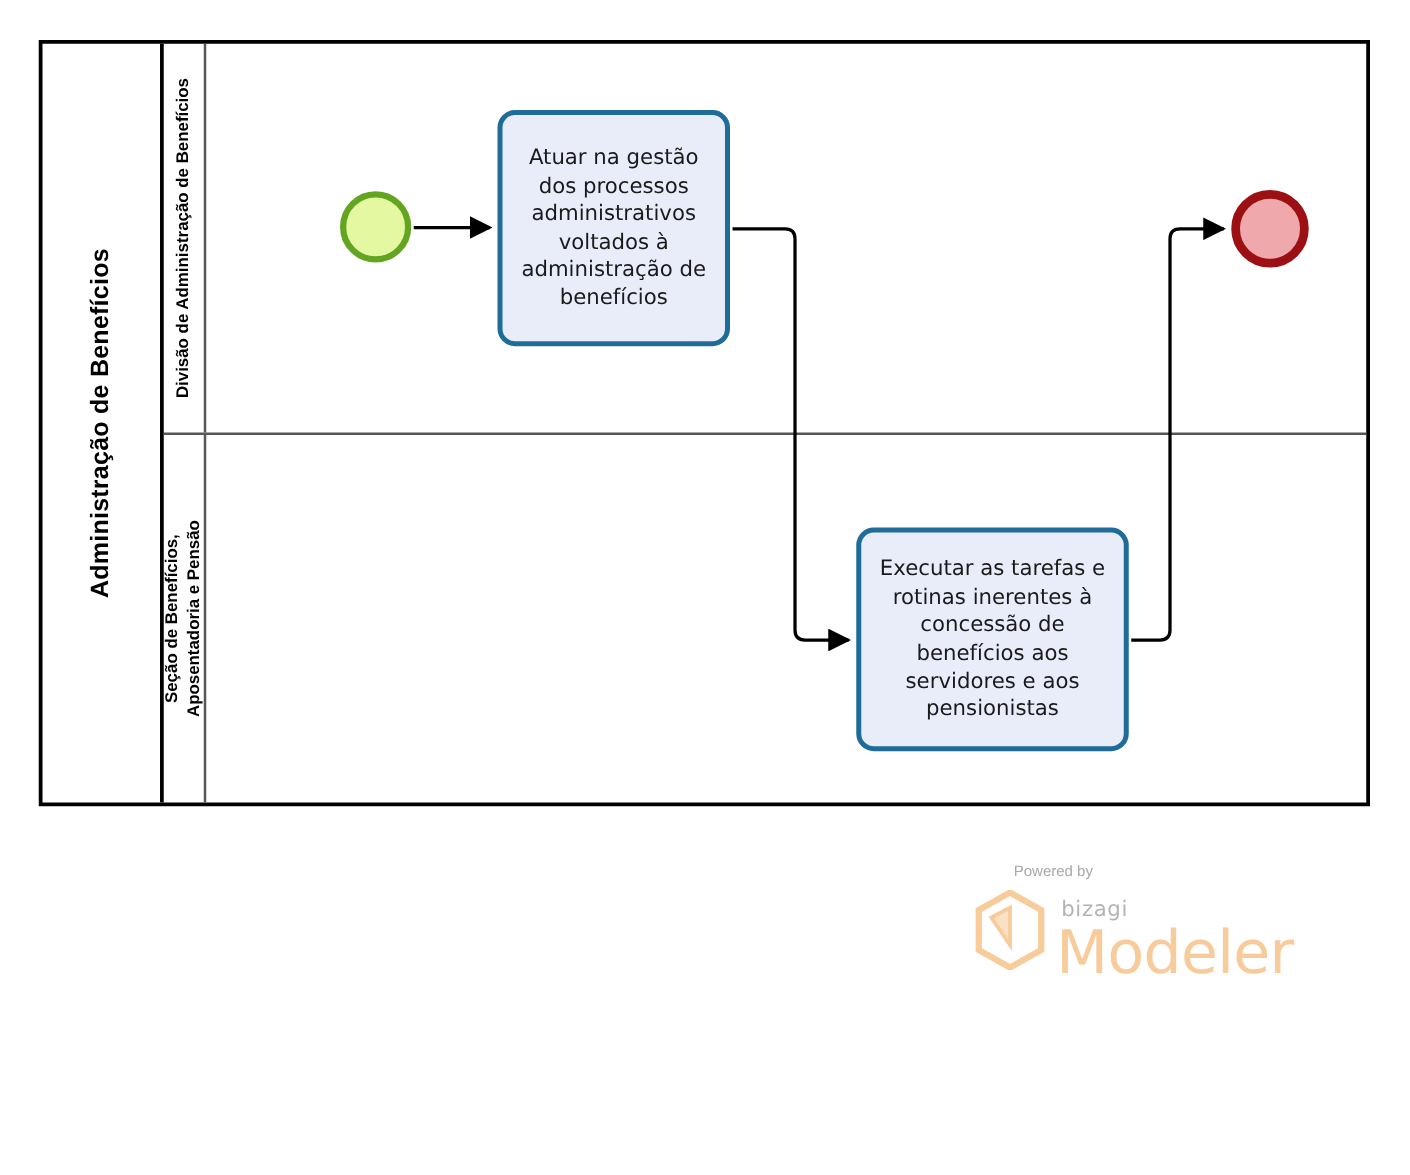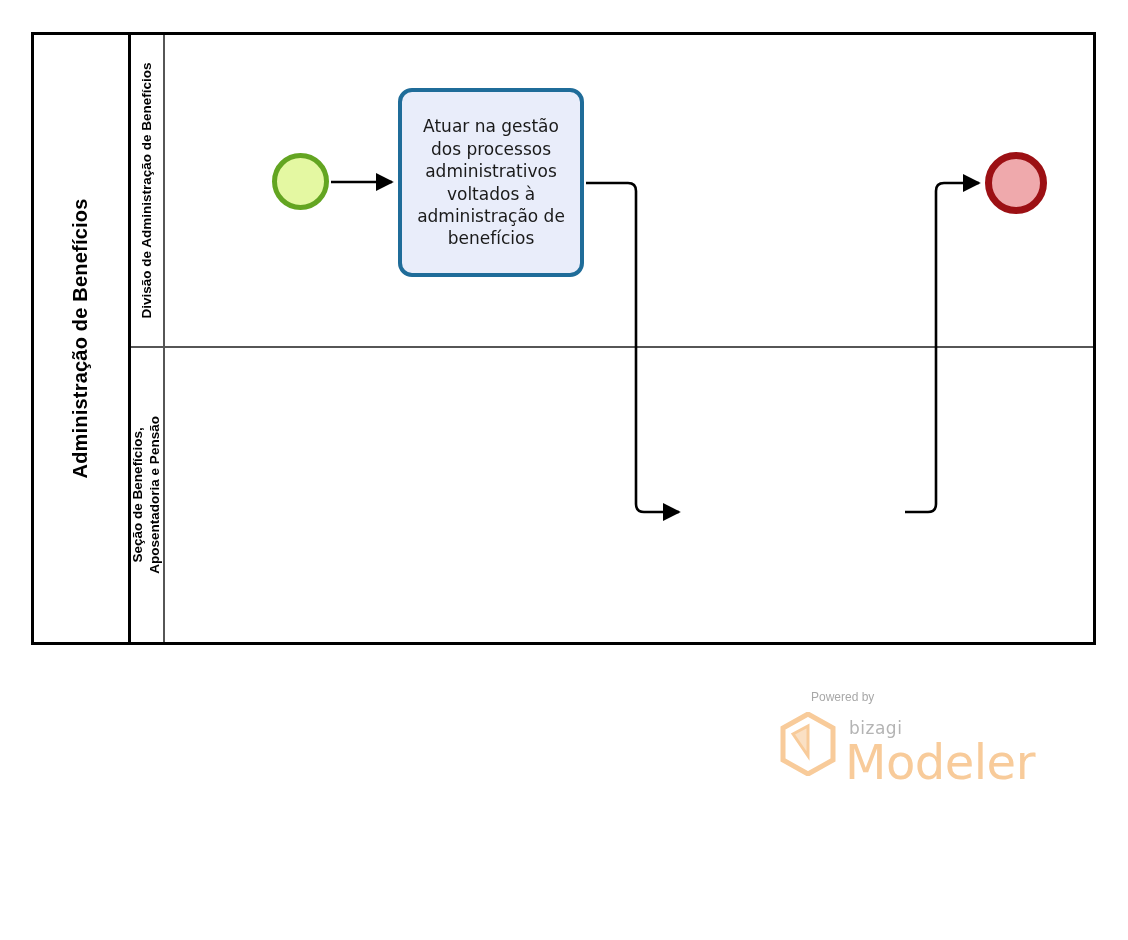--- a/index.html
+++ b/index.html
@@ -238,20 +238,23 @@
   </svg>
 
   <div class="event event-start"></div>
 
   <div class="event event-end"></div>
 
   <div class="task task-1">
     <div class="task-label">Atuar na gestão dos processos administrativos voltados à administração de benefícios</div>
   </div>
 
+  <div class="task task-2">
+    <div class="task-label">Executar as tarefas e rotinas inerentes à concessão de benefícios aos servidores e aos pensionistas</div>
+  </div>
 
   <div class="watermark">
     <div class="wm-powered">Powered by</div>
 
     <svg class="wm-hex" viewBox="0 0 58 64" xmlns="http://www.w3.org/2000/svg">
       <path d="M29 2 L54 16 L54 48 L29 62 L4 48 L4 16 Z" fill="none" stroke="#F8CB9A" stroke-width="5"></path>
       <path d="M14 22 L29 14 L29 44 Z" fill="#FAE0C4"></path>
       <path d="M14 22 L29 44 L29 14 Z" fill="none" stroke="#F8CB9A" stroke-width="3"></path>
     </svg>
 

